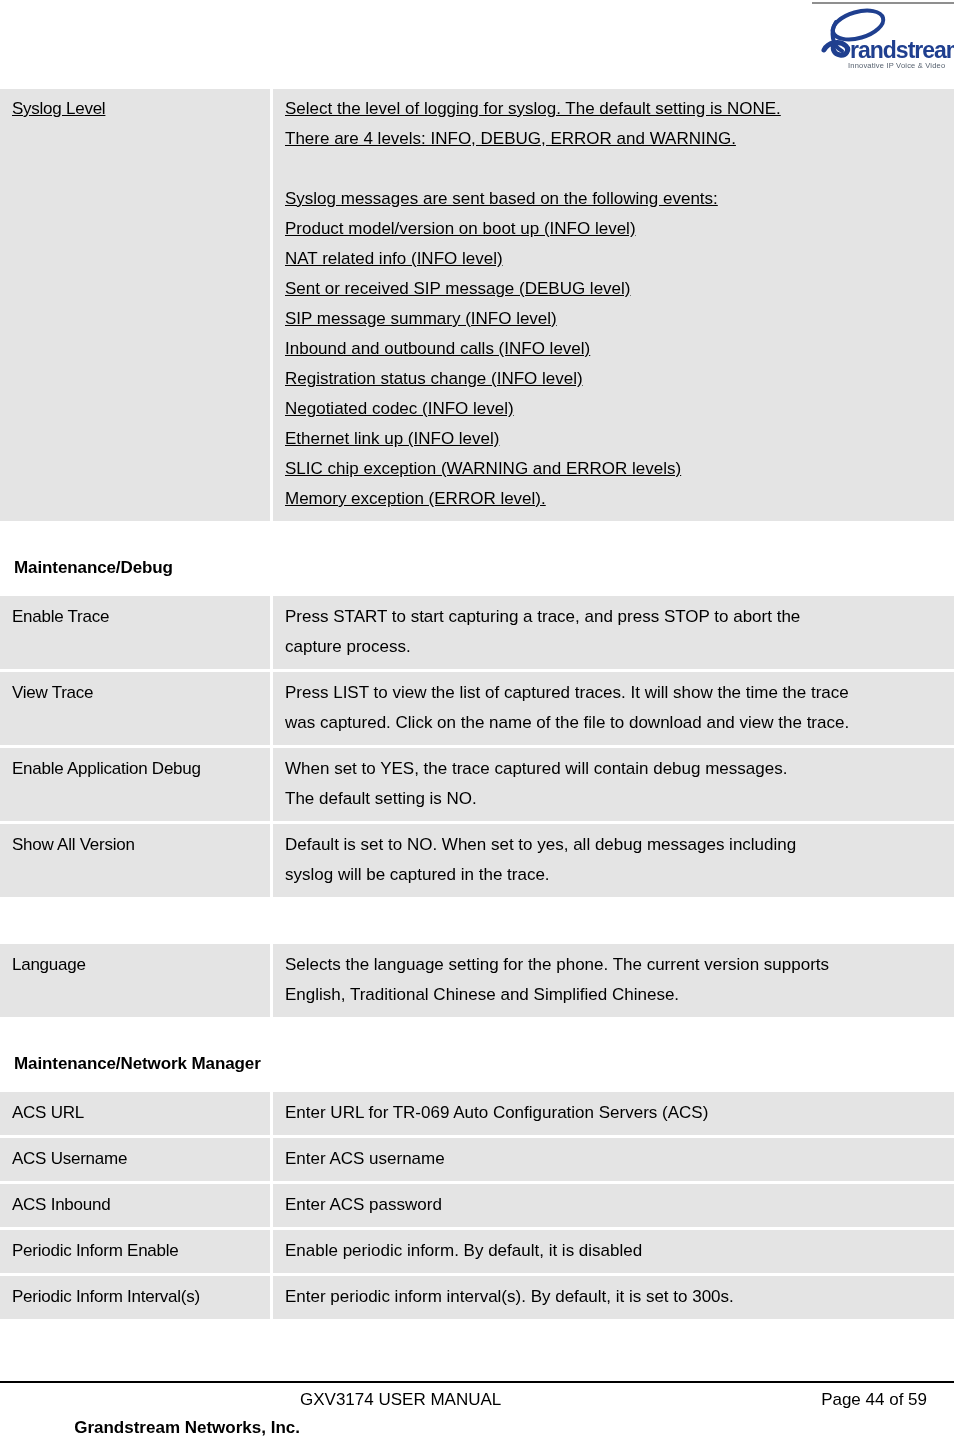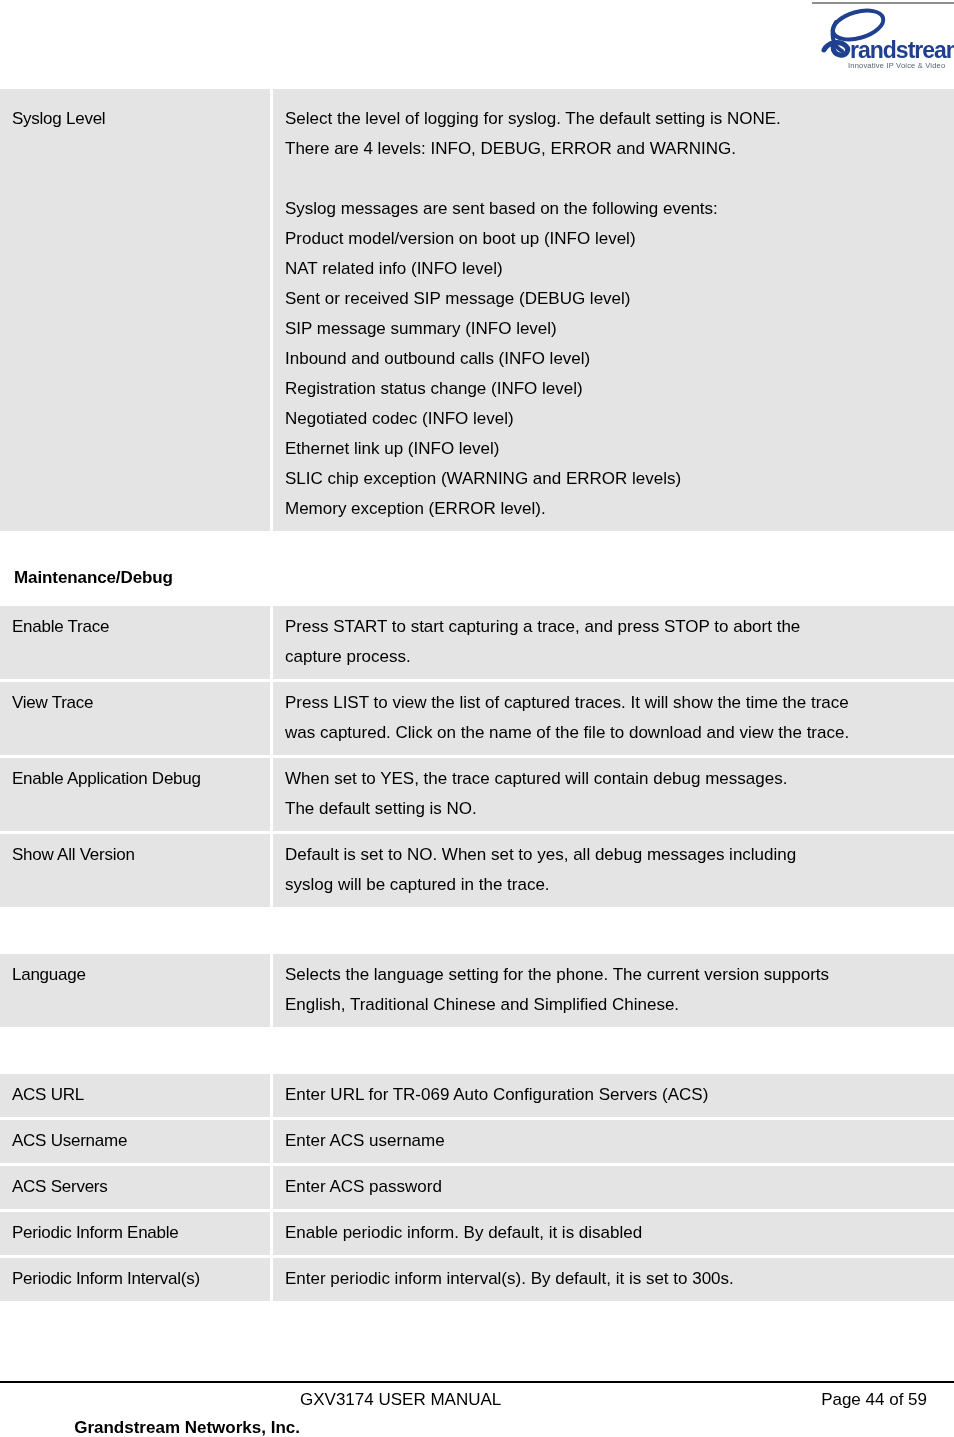--- a/index.html
+++ b/index.html
@@ -89,21 +89,21 @@
     text-align: justify;
     text-justify: inter-word;
   }
   .spec-table td.c-desc.justify > .line:last-child {
     text-align: left;
   }
   .desc-line { display: block; }
   .desc-blank { display: block; height: 30px; }
 
   
-  .table-syslog td { padding-top: 15px; }
+  .table-syslog td { padding-top: 5px; text-decoration: underline; }
 
   
   .page-footer {
     position: absolute;
     left: 0;
     bottom: 0;
     width: 954px;
     height: 56px;
   }
   .footer-rule {
@@ -225,34 +225,35 @@
       <td class="c-label">Language</td>
       <td class="c-desc justify">
         <span class="desc-line line">Selects the language setting for the phone. The current version supports</span>
         <span class="desc-line line">English, Traditional Chinese and Simplified Chinese.</span>
       </td>
     </tr>
   </tbody>
     </table>
 
   <div class="gap-before-heading"></div>
+  <h2 class="section-heading">Maintenance/Network Manager</h2>
   <div class="gap-after-heading"></div>
 
   <table class="spec-table">
     <tbody>
         <tr>
       <td class="c-label">ACS URL</td>
       <td class="c-desc">Enter URL for TR-069 Auto Configuration Servers (ACS)</td>
     </tr>
     <tr>
       <td class="c-label">ACS Username</td>
       <td class="c-desc">Enter ACS username</td>
     </tr>
     <tr>
-      <td class="c-label">ACS Servers</td>
+      <td class="c-label">ACS Inbound</td>
       <td class="c-desc">Enter ACS password</td>
     </tr>
     <tr>
       <td class="c-label">Periodic Inform Enable</td>
       <td class="c-desc">Enable periodic inform. By default, it is disabled</td>
     </tr>
     <tr>
       <td class="c-label">Periodic Inform Interval(s)</td>
       <td class="c-desc">Enter periodic inform interval(s). By default, it is set to 300s.</td>
     </tr>

